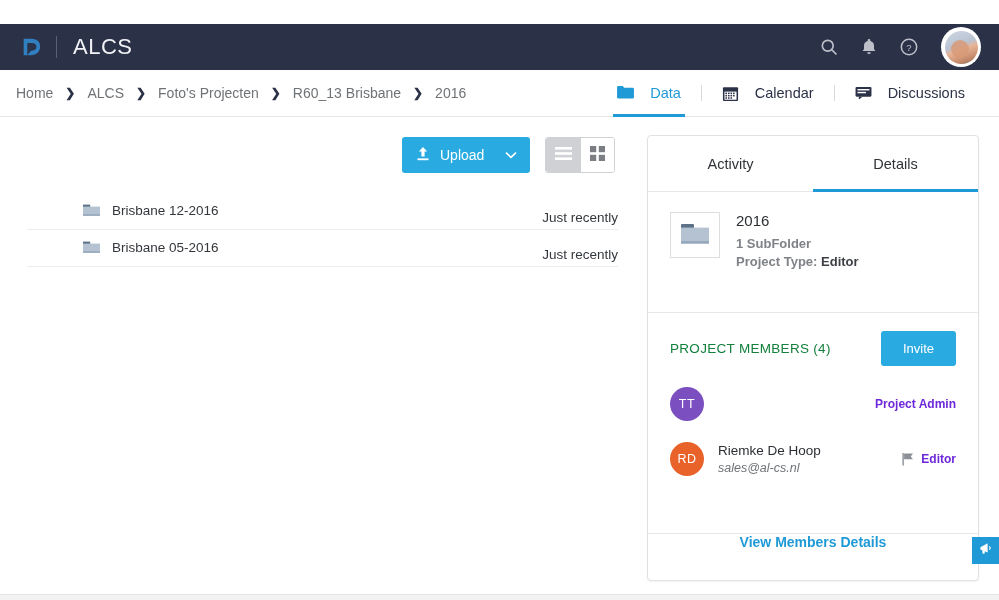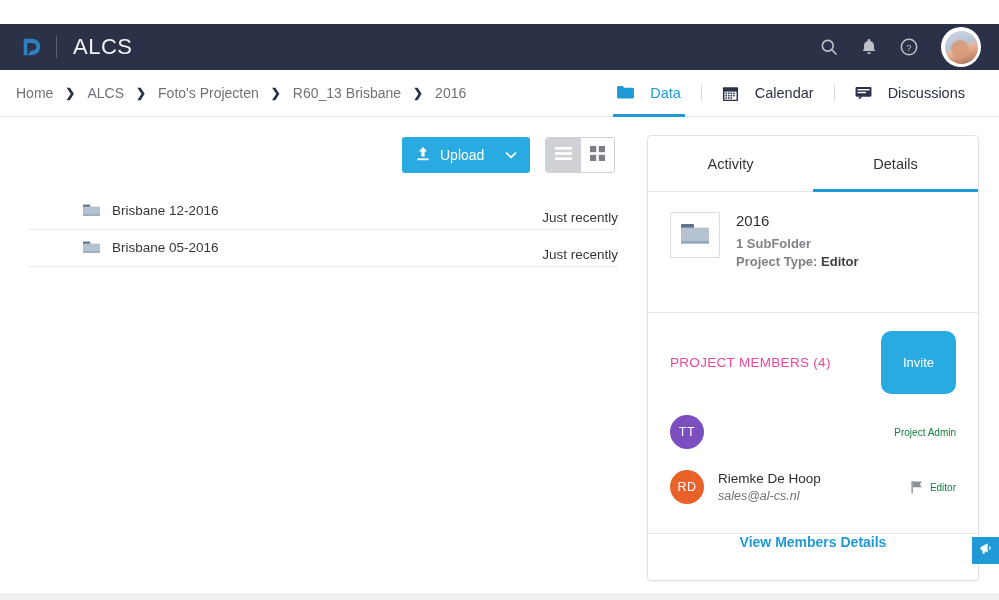--- a/index.html
+++ b/index.html
@@ -164,37 +164,37 @@
   .d-thumb {
     width: 50px; height: 46px; border:1px solid #dcdee0; background:#fff;
     display:flex; align-items:center; justify-content:center; flex:none;
   }
   .d-title { font-size: 15px; color:#2b2f34; margin-bottom: 6px; }
   .d-sub { font-size: 13px; color:#7f8286; line-height: 1.35; font-weight: bold; }
   .d-sub b { color:#3d4045; }
   .sep { height:1px; background:#e6e7e9; }
   .members { padding: 18px 22px 0 22px; flex: 1; }
   .members-head { display:flex; align-items:center; }
-  .members-title { font-size: 13.5px; color:#ec4899; letter-spacing:.3px; }
+  .members-title { font-size: 13.5px; color:#15803d; letter-spacing:.3px; }
   .btn-invite {
     margin-left:auto; background:#29abe2; color:#fff; font-size: 13px;
-    border-radius: 10px; padding: 24px 22px; cursor:pointer;
+    border-radius: 3px; padding: 10px 22px; cursor:pointer;
   }
   .member { display:flex; align-items:center; margin-top: 21px; justify-content: center; }
   .m-av {
     width: 34px; height: 34px; border-radius: 50%; color:#fff;
     display:flex; align-items:center; justify-content:center;
     font-size: 12.5px; letter-spacing:.5px; flex:none;
   }
   .m-info { margin-left: 14px; }
   .m-name { font-size: 13.5px; color:#2b2f34; }
   .m-mail { font-size: 12.5px; color:#6f7377; font-style: italic; margin-top: 3px; }
   .m-role {
-    margin-left:auto; font-size: 10px; color:#15803d;
-    display:flex; align-items:center; gap:7px;
+    margin-left:auto; font-size: 12px; color:#6d28d9;
+    display:flex; align-items:center; gap:7px;font-weight:bold;
   }
   .flag-ico { width: 12px; height: 13px; display:block; }
   .rfooter {
     height: 47px; border-top: 1px solid #e6e7e9;
     display:flex; justify-content:center;
   }
   .rfooter a {
     font-size: 14px; color:#1f9ad6; font-weight: bold; text-decoration:none; cursor:pointer;
   }
 

